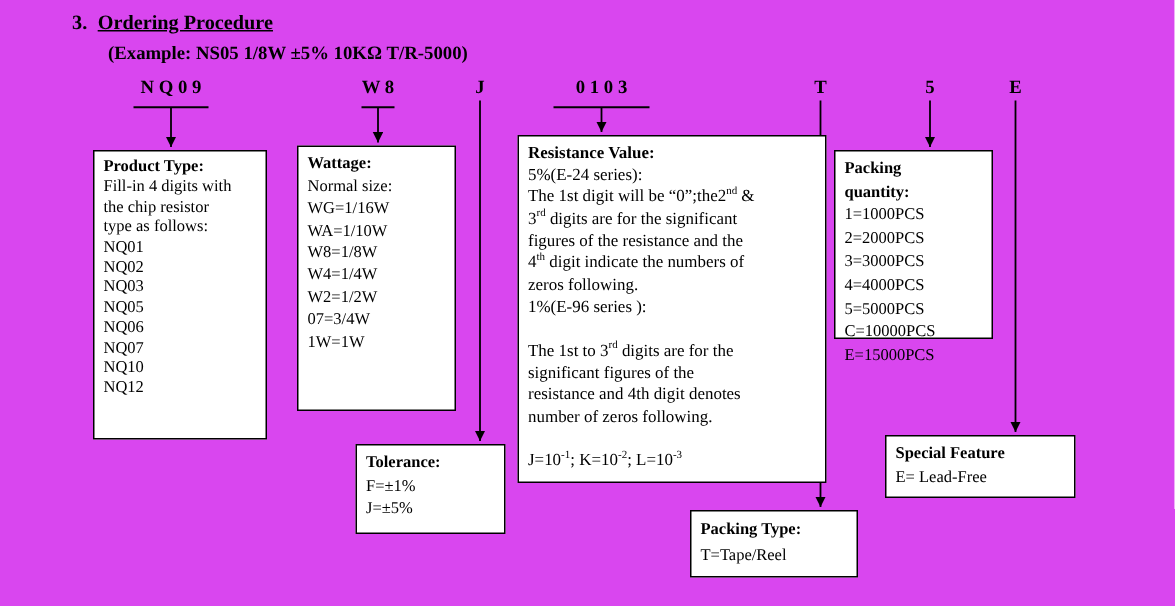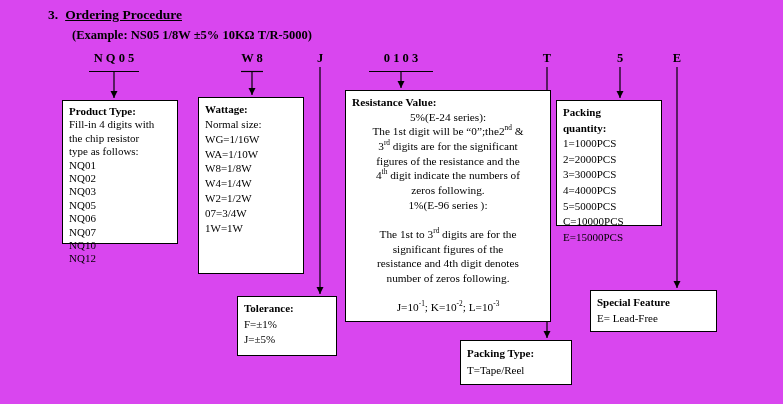--- a/index.html
+++ b/index.html
@@ -49,21 +49,21 @@
     position: absolute;
     border: 1px solid #000;
     background: #ffffff;
     padding: 4px 6px;
     font-size: 11px;
     line-height: 1.26;
   }
   .box-title { font-weight: bold; white-space: pre-line; }
   .box-body { white-space: pre-line; }
   sup { font-size: 0.65em; vertical-align: super; line-height: 0; }
-  .rline { min-height: 1.05em; text-align: center; }
+  .rline { min-height: 1.05em; }
   .lh-12 { line-height: 1.22; }
   .lh-135 { line-height: 1.35; }
   .lh-14 { line-height: 1.42; }
   .lh-15 { line-height: 1.55; }
   .lh-13 { line-height: 1.3; }
 </style>
 </head>
 <body>
 
 <div class="page">
@@ -86,29 +86,29 @@
     <line x1="620" y1="67" x2="620" y2="98" marker-end="url(#ah)"></line>
     <line x1="677" y1="67" x2="677" y2="288" marker-end="url(#ah)"></line>
   </svg>
 
   <div class="heading">
     <span class="hnum">3.</span><span class="htitle">Ordering Procedure</span>
   </div>
 
   <div class="example">(Example: NS05 1/8W ±5% 10KΩ T/R-5000)</div>
 
-  <div class="code" style="left:114px">N Q 0 5</div>
+  <div class="code" style="left:114px">N Q 0 9</div>
   <div class="code" style="left:252px">W 8</div>
   <div class="code" style="left:320px">J</div>
   <div class="code" style="left:401px">0 1 0 3</div>
   <div class="code" style="left:547px">T</div>
   <div class="code" style="left:620px">5</div>
   <div class="code" style="left:677px">E</div>
 
-  <div class="box lh-12" style="left:62px; top:100px; width:116px; height:144px;">
+  <div class="box lh-12" style="left:62px; top:100px; width:116px; height:193px;">
     <div class="box-title">Product Type:</div>
     <div class="box-body">Fill-in 4 digits with
 the chip resistor
 type as follows:
 NQ01
 NQ02
 NQ03
 NQ05
 NQ06
 NQ07

